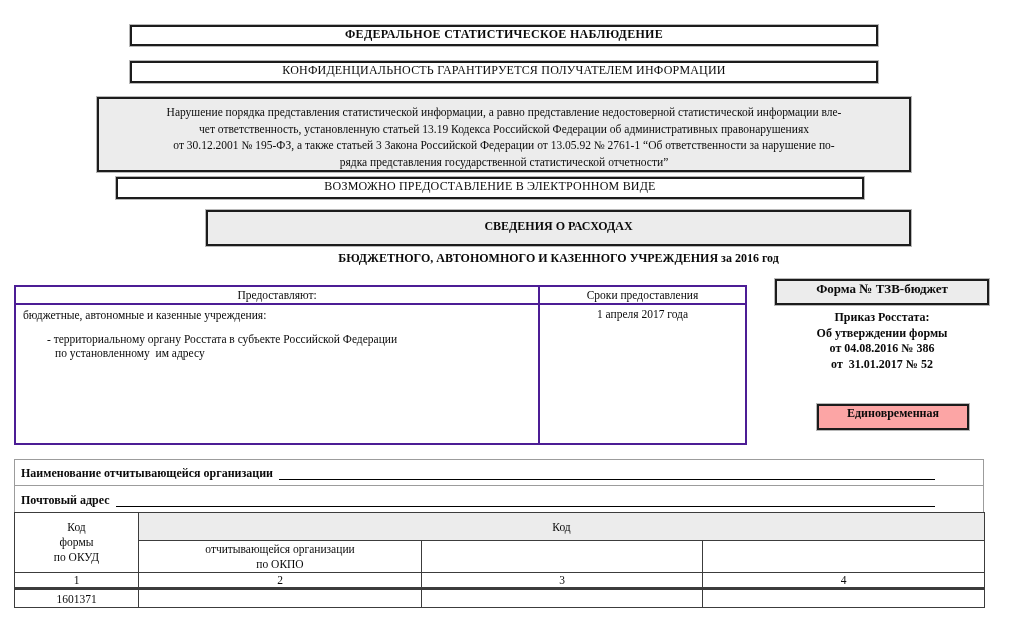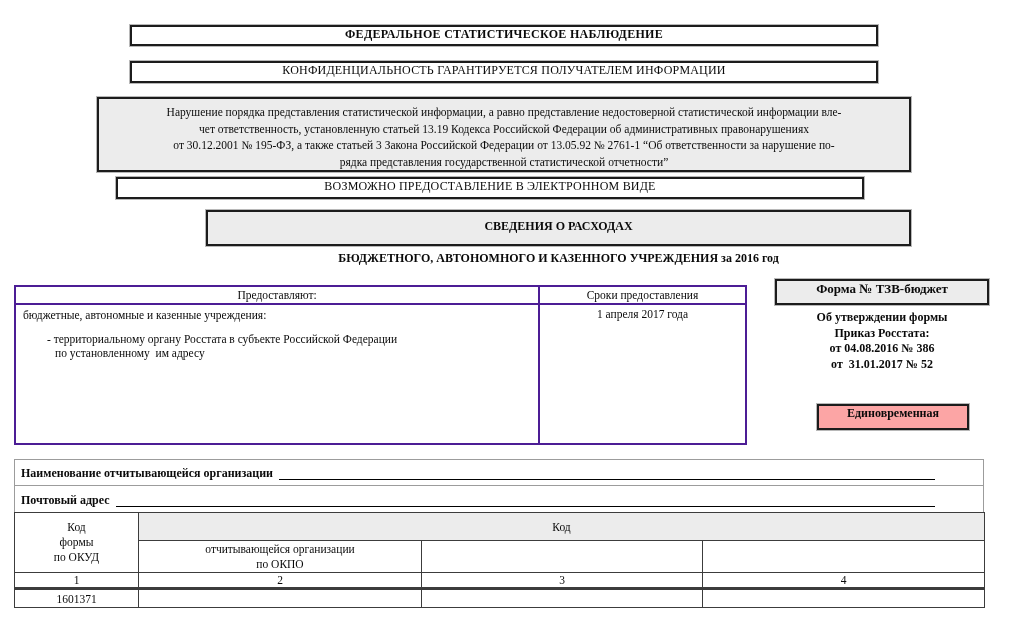--- a/index.html
+++ b/index.html
@@ -130,22 +130,22 @@
         <td class="deadline-cell">1 апреля 2017 года</td>
       </tr>
     </tbody>
   </table>
 
   <div class="docbox form-name-box">
     <span>Форма № ТЗВ-бюджет</span>
   </div>
 
   <div class="order-block">
+    <div class="oline">Приказ Росстата:</div>
     <div class="oline">Об утверждении формы</div>
-    <div class="oline">Приказ Росстата:</div>
     <div class="oline">от 04.08.2016 № 386</div>
     <div class="oline">от  31.01.2017 № 52</div>
   </div>
 
   <div class="docbox periodicity-box">
     <span>Единовременная</span>
   </div>
 
   <div class="org-section">
     <div class="org-row first">

